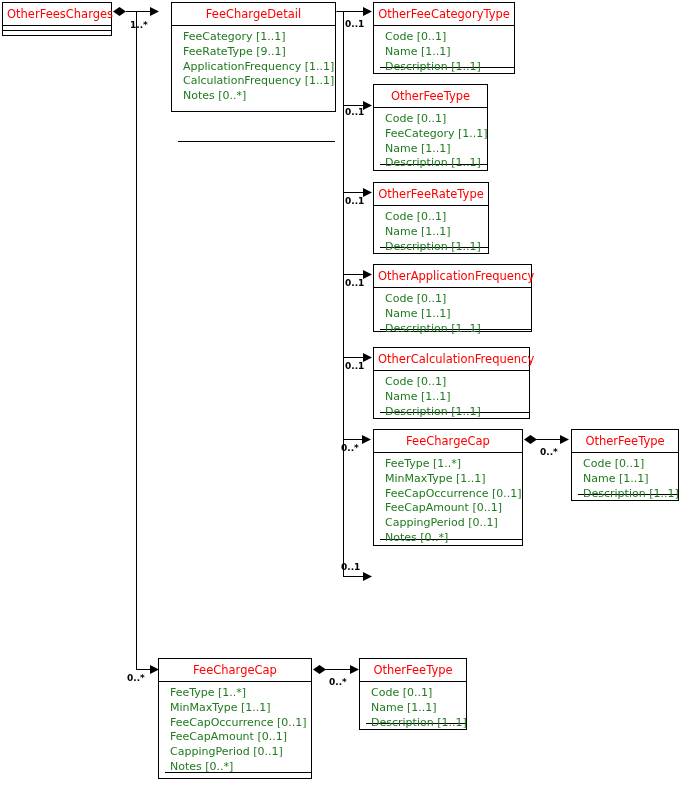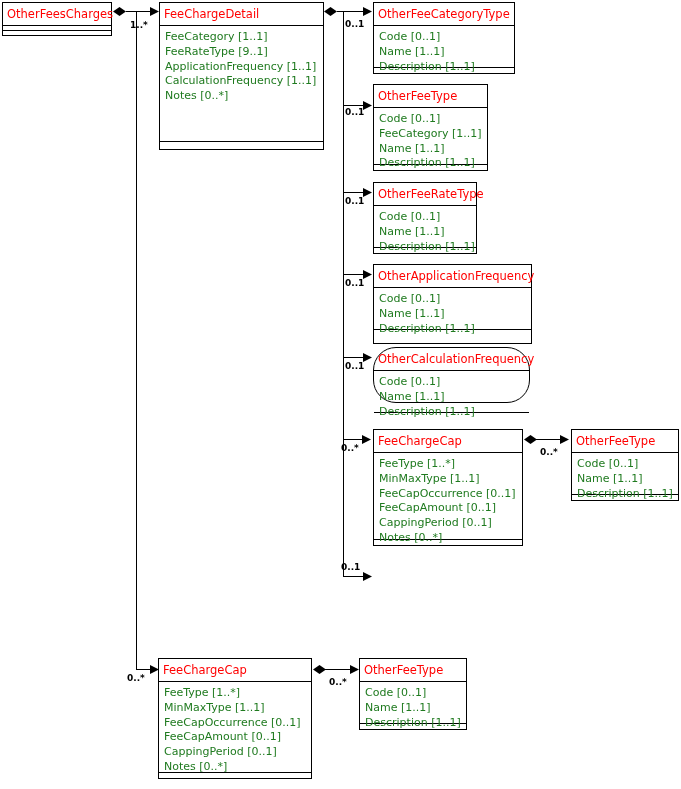--- a/index.html
+++ b/index.html
@@ -19,31 +19,32 @@
   .uml-box {
     position: absolute;
     box-sizing: border-box;
     border: 1px solid #000000;
     background: #ffffff;
   }
   .uml-title {
     box-sizing: border-box;
     border-bottom: 1px solid #000000;
     color: #ff0000;
-    text-align: left;
+    text-align: center;
     font-size: 11.5px;
     line-height: 22px;
     height: 23px;
     white-space: nowrap;
     padding: 0 4px;
   }
   .uml-attrs {
     box-sizing: border-box;
     border-bottom: 1px solid #000000;
     padding: 4px 4px 20px 5px;
+    margin-left: 6px;
   }
   .uml-attr {
     color: #1f7a1f;
     font-size: 11px;
     line-height: 14.8px;
     white-space: nowrap;
   }
   .uml-ops {
     box-sizing: border-box;
     height: 6px;
@@ -145,21 +146,21 @@
   <div class="ln h" style="left:325px; top:669px; width:27px;"></div>
   <div class="arrow-r" style="left:350px; top:665px;"></div>
   <div class="mult" style="left:329px; top:677px;">0..*</div>
 
   <div class="uml-box" style="left:2px; top:2px; width:110px; height:34px;">
     <div class="uml-title">OtherFeesCharges</div>
     <div class="uml-thin"></div>
     <div class="uml-thin last"></div>
   </div>
 
-  <div class="uml-box" style="left:159px; top:2px; width:165px; height:148px;">
+  <div class="uml-box" style="left:171px; top:2px; width:165px; height:110px;">
     <div class="uml-title">FeeChargeDetail</div>
     <div class="uml-attrs" style="height:116px;">
       <div class="uml-attr">FeeCategory [1..1]</div>
       <div class="uml-attr">FeeRateType [9..1]</div>
       <div class="uml-attr">ApplicationFrequency [1..1]</div>
       <div class="uml-attr">CalculationFrequency [1..1]</div>
       <div class="uml-attr">Notes [0..*]</div>
     </div>
     <div class="uml-ops"></div>
   </div>
@@ -178,41 +179,41 @@
     <div class="uml-title">OtherFeeType</div>
     <div class="uml-attrs" style="height:57px;">
       <div class="uml-attr">Code [0..1]</div>
       <div class="uml-attr">FeeCategory [1..1]</div>
       <div class="uml-attr">Name [1..1]</div>
       <div class="uml-attr">Description [1..1]</div>
     </div>
     <div class="uml-ops"></div>
   </div>
 
-  <div class="uml-box" style="left:373px; top:182px; width:104px; height:72px;">
+  <div class="uml-box" style="left:373px; top:182px; width:116px; height:72px;">
     <div class="uml-title">OtherFeeRateType</div>
     <div class="uml-attrs" style="height:42px;">
       <div class="uml-attr">Code [0..1]</div>
       <div class="uml-attr">Name [1..1]</div>
       <div class="uml-attr">Description [1..1]</div>
     </div>
     <div class="uml-ops"></div>
   </div>
 
-  <div class="uml-box" style="left:373px; top:264px; width:159px; height:80px;">
+  <div class="uml-box" style="left:373px; top:264px; width:159px; height:68px;">
     <div class="uml-title">OtherApplicationFrequency</div>
     <div class="uml-attrs" style="height:42px;">
       <div class="uml-attr">Code [0..1]</div>
       <div class="uml-attr">Name [1..1]</div>
       <div class="uml-attr">Description [1..1]</div>
     </div>
     <div class="uml-ops"></div>
   </div>
 
-  <div class="uml-box" style="left:373px; top:347px; width:157px; height:56px;border-radius:23px;">
+  <div class="uml-box" style="left:373px; top:347px; width:157px; height:72px;">
     <div class="uml-title">OtherCalculationFrequency</div>
     <div class="uml-attrs" style="height:42px;">
       <div class="uml-attr">Code [0..1]</div>
       <div class="uml-attr">Name [1..1]</div>
       <div class="uml-attr">Description [1..1]</div>
     </div>
     <div class="uml-ops"></div>
   </div>
 
   <div class="uml-box" style="left:373px; top:429px; width:150px; height:117px;">

